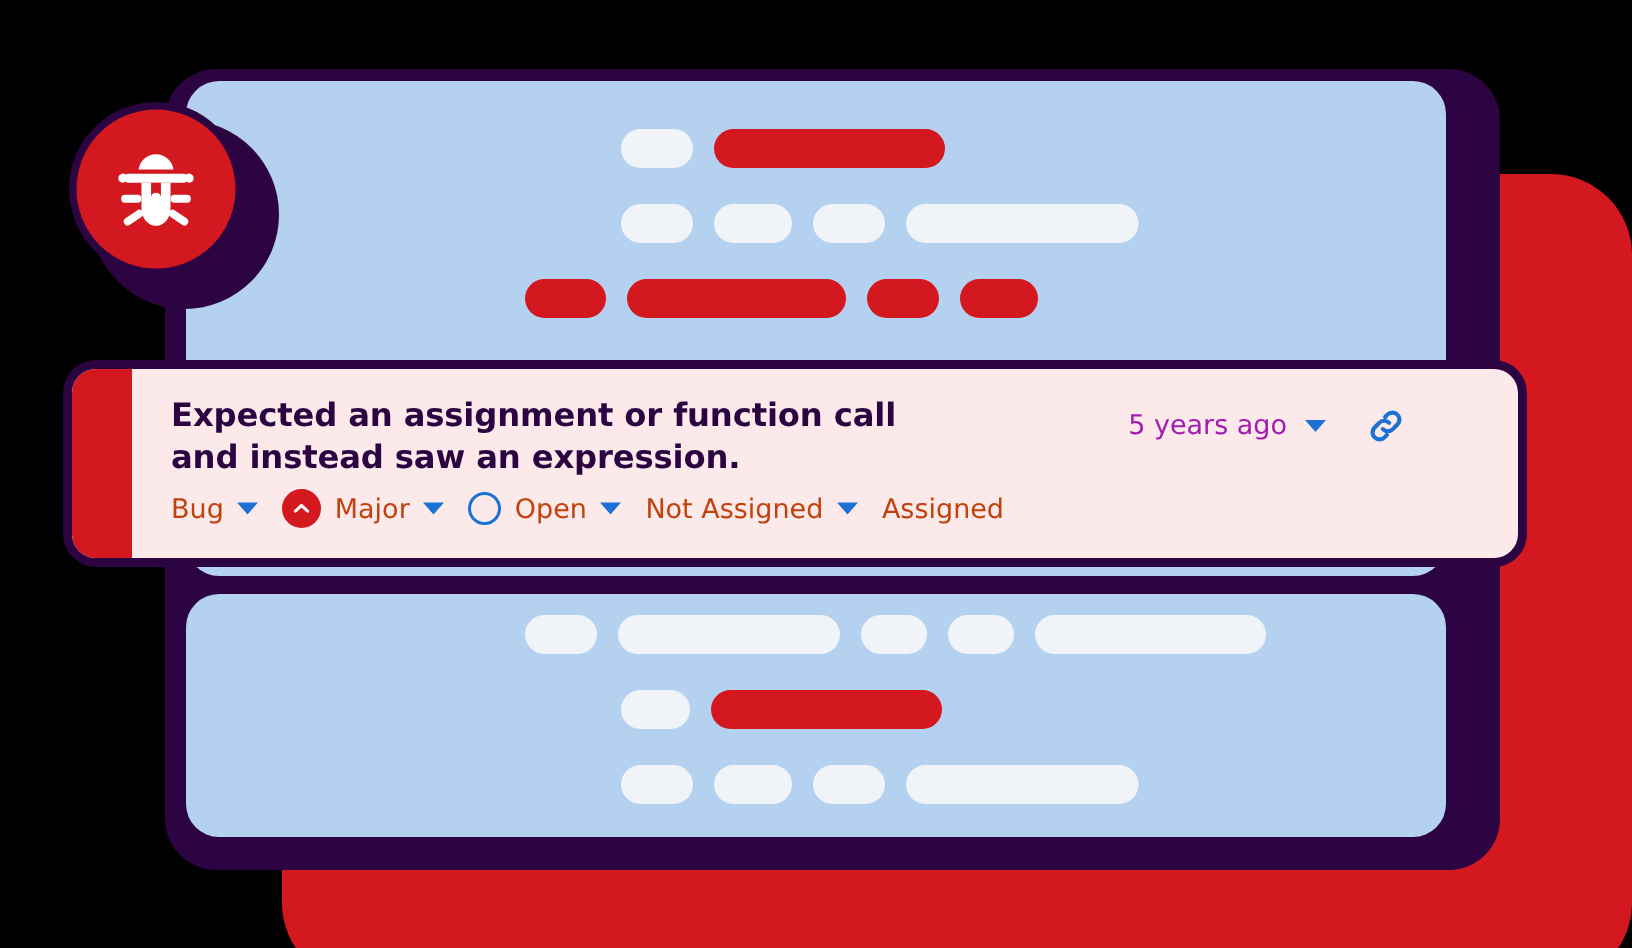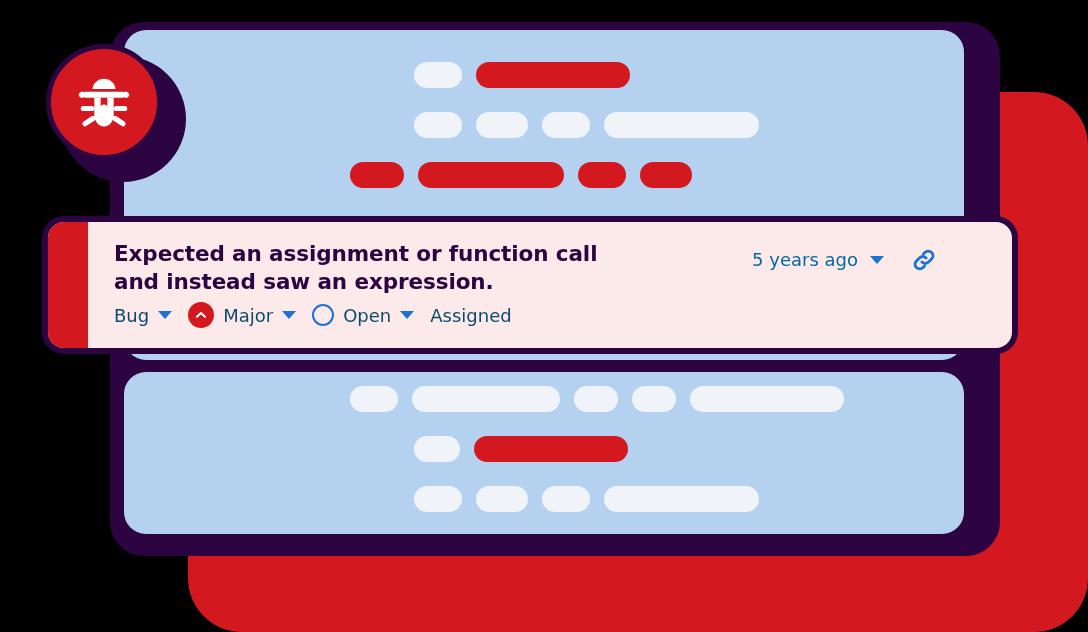--- a/index.html
+++ b/index.html
@@ -13,20 +13,21 @@
     overflow: hidden;
     font-family: "DejaVu Sans", "Liberation Sans", sans-serif;
     -webkit-font-smoothing: antialiased;
   }
 
   #stage {
     position: relative;
     width: 1088px;
     height: 460px;
     background: #000000;
+    margin-top: 24px;
   }
 
   
   .red-panel {
     position: absolute;
     left: 188px;
     top: 92px;
     width: 900px;
     height: 540px;
     background: #d41820;
@@ -126,21 +127,21 @@
   .timestamp-group {
     position: absolute;
     right: 128px;
     top: 27px;
     display: flex;
     align-items: center;
     gap: 12px;
   }
   .timestamp-text {
     font-size: 18px;
-    color: #0369a1;
+    color: #a21caf;
   }
 
   .caret {
     width: 0;
     height: 0;
     border-left: 7px solid transparent;
     border-right: 7px solid transparent;
     border-top: 8px solid #1b72d4;
     flex: none;
   }
@@ -154,21 +155,21 @@
   }
 
   .meta-row {
     position: absolute;
     left: 26px;
     bottom: 20px;
     display: flex;
     align-items: center;
     gap: 0;
     font-size: 18px;
-    color: #0c4a6e;
+    color: #c2410c;
   }
   .meta-item {
     display: flex;
     align-items: center;
     gap: 9px;
     margin-right: 16px;
   }
   .meta-label { white-space: nowrap; }
 
   .sev-badge {
@@ -300,20 +301,24 @@
                 <polyline points="5,15 12,8.5 19,15"></polyline>
               </svg>
             </span>
             <div class="meta-item">
               <span class="meta-label">Major</span>
               <span class="caret"></span>
             </div>
             <span class="status-ring"></span>
             <div class="meta-item">
               <span class="meta-label">Open</span>
+              <span class="caret"></span>
+            </div>
+            <div class="meta-item">
+              <span class="meta-label">Not Assigned</span>
               <span class="caret"></span>
             </div>
             <div class="meta-item">
               <span class="meta-label">Assigned</span>
             </div>
           </div>
 
       </div>
     </div>
   </div>

